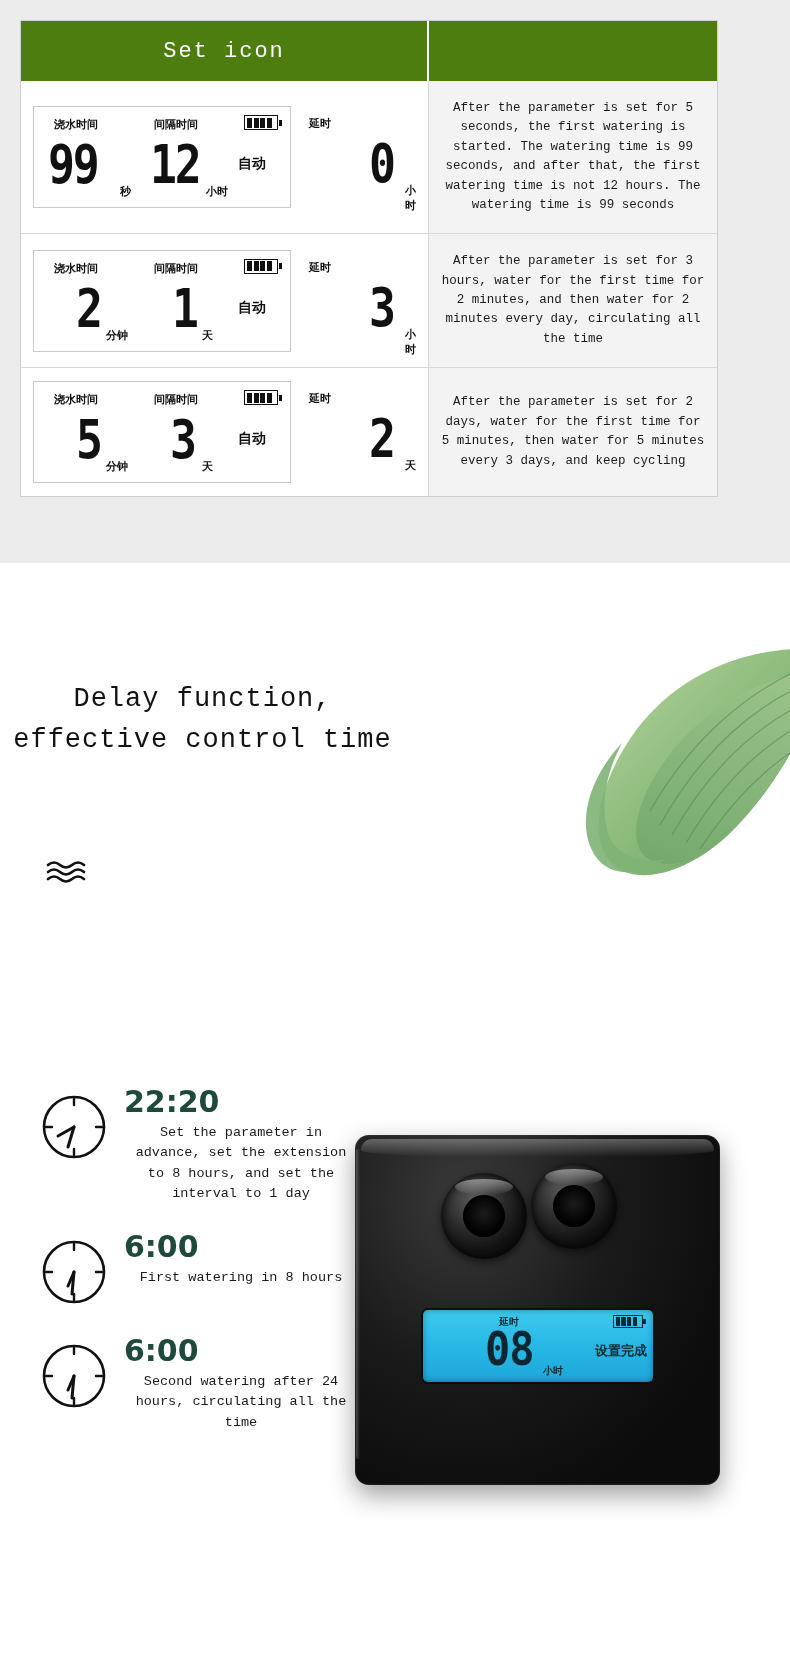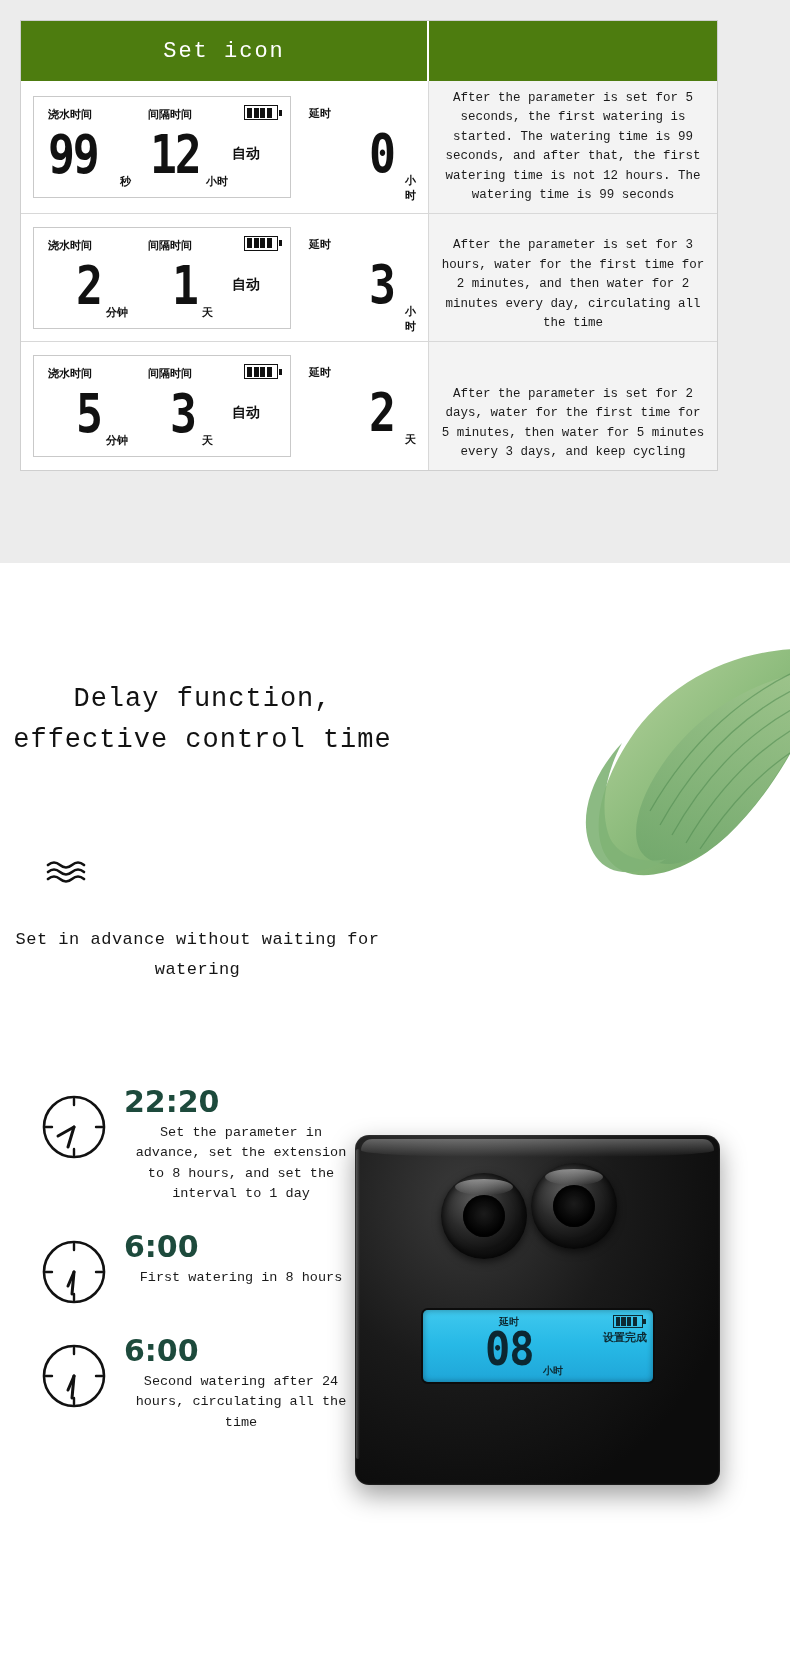--- a/index.html
+++ b/index.html
@@ -54,23 +54,23 @@
     border-right: 1px solid #d8d8d8;
     background: #fff;
     display: flex;
     align-items: center;
     padding: 8px 6px 8px 12px;
   }
   .td-effect {
     flex: 1;
     background: #f3f3f3;
     display: flex;
-    align-items: flex-end;
+    align-items: center;
     justify-content: center;
-    padding: 8px 12px;
+    padding: 18px 12px;
   }
   .effect-text {
     font-size: 12.5px;
     line-height: 1.55;
     color: #1b1b1b;
     text-align: center;
     font-family: "Liberation Mono", monospace;
   }
 
   
@@ -81,20 +81,21 @@
     height: 102px;
     position: relative;
     flex: none;
   }
   .lcd-lbl {
     position: absolute;
     font-family: Liberation Serif, serif;
     font-size: 11px;
     color: #111;
     font-weight: 600;
+    margin-left: 6px;
   }
   .lbl-water { left: 14px; top: 10px; }
   .lbl-interval { left: 114px; top: 10px; }
   .lbl-auto { left: 198px; top: 48px; font-size: 14px; }
 
   .seg {
     position: absolute;
     font-family: "DejaVu Sans Mono", monospace;
     font-weight: 700;
     color: #111;
@@ -325,21 +326,21 @@
     overflow: hidden;
   }
   .dev-lcd-lbl {
     position: absolute;
     font-family: "DejaVu Sans", sans-serif;
     font-size: 10px;
     color: #0d2a33;
     font-weight: 700;
   }
   .dl-delay { left: 76px; top: 5px; }
-  .dl-done  { right: 6px; top: 20px; font-size: 11px; }
+  .dl-done  { right: 6px; top: 32px; font-size: 13px; }
   .dl-unit  { left: 120px; bottom: 4px; }
   .dev-digits {
     position: absolute;
     left: 62px; top: 16px;
     font-family: "DejaVu Sans Mono", monospace;
     font-size: 40px;
     font-weight: 700;
     color: #0c2731;
     line-height: 1;
     letter-spacing: -1px;
@@ -507,21 +508,20 @@
   <div class="hero-title">Delay function, effective control time</div>
 
   <svg class="wave-icon" viewBox="0 0 44 26">
     <g fill="none" stroke="#111" stroke-width="2.6" stroke-linecap="round">
       <path d="M2 6 Q8 1 14 6 T26 6 T38 6"></path>
       <path d="M2 13 Q8 8 14 13 T26 13 T38 13"></path>
       <path d="M2 20 Q8 15 14 20 T26 20 T38 20"></path>
     </g>
   </svg>
 
-  <div class="hero-sub">Set in advance without waiting for watering</div>
 </div>
 
 <div class="timeline">
 
   <div class="tl-item">
     <svg class="clock" viewBox="0 0 72 72">
       <circle cx="36" cy="36" r="30" fill="none" stroke="#111" stroke-width="2.6"></circle>
       <g stroke="#111" stroke-width="2.4" stroke-linecap="round">
         <line x1="36" y1="8" x2="36" y2="14"></line>
         <line x1="36" y1="58" x2="36" y2="64"></line>

